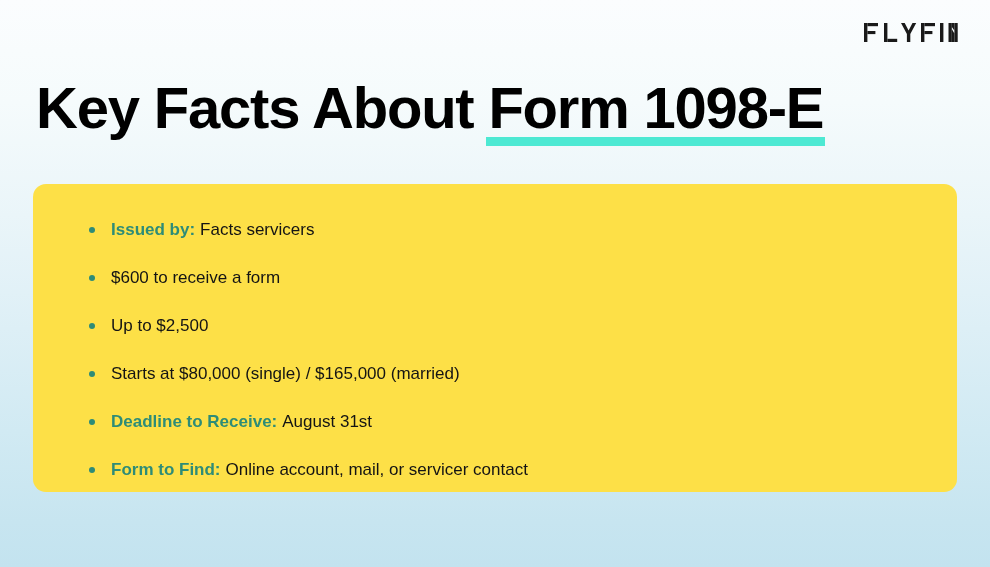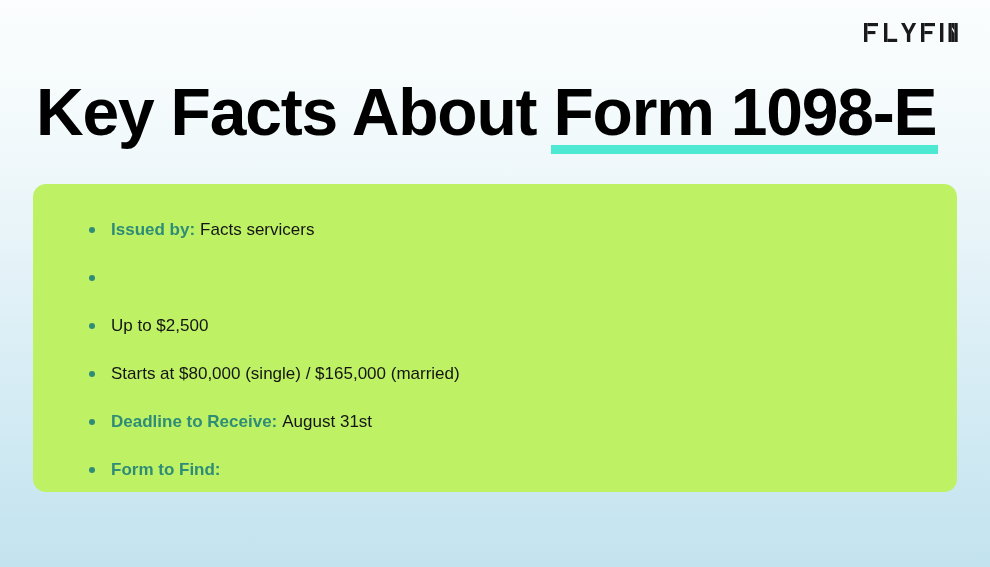--- a/index.html
+++ b/index.html
@@ -36,21 +36,21 @@
   .logo svg { display: block; }
 
   
   .title-wrap {
     position: absolute;
     left: 36px;
     top: 79px;
     width: 930px;
   }
   .title {
-    font-size: 66px;
+    font-size: 58px;
     font-weight: 800;
     letter-spacing: -1.2px;
     color: #000000;
     line-height: 1.0;
     white-space: nowrap;
   }
   .title .hl {
     position: relative;
     display: inline-block;
   }
@@ -66,21 +66,21 @@
   }
   .title .hl > span { position: relative; z-index: 2; }
 
   
   .card {
     position: absolute;
     left: 33px;
     top: 184px;
     width: 924px;
     height: 308px;
-    background: #bef264;
+    background: #fde047;
     border-radius: 13px;
     padding: 22px 40px 22px 56px;
   }
 
   .bullet-list {
     list-style: none;
     margin: 0;
     padding: 0;
   }
   .bullet-item {
@@ -153,20 +153,21 @@
   <ul class="bullet-list">
 
     <li class="bullet-item">
       <span class="dot"></span>
       <span class="bullet-label">Issued by:</span>
       <span class="bullet-value">Facts servicers</span>
     </li>
 
     <li class="bullet-item">
       <span class="dot"></span>
+      <span class="bullet-value">$600 to receive a form</span>
     </li>
 
     <li class="bullet-item">
       <span class="dot"></span>
       <span class="bullet-value">Up to $2,500</span>
     </li>
 
     <li class="bullet-item">
       <span class="dot"></span>
       <span class="bullet-value">Starts at $80,000 (single) / $165,000 (married)</span>
@@ -174,16 +175,17 @@
 
     <li class="bullet-item">
       <span class="dot"></span>
       <span class="bullet-label">Deadline to Receive:</span>
       <span class="bullet-value">August 31st</span>
     </li>
 
     <li class="bullet-item">
       <span class="dot"></span>
       <span class="bullet-label">Form to Find:</span>
+      <span class="bullet-value">Online account, mail, or servicer contact</span>
     </li>
 
   </ul>
 </div>
 
 </body></html>

